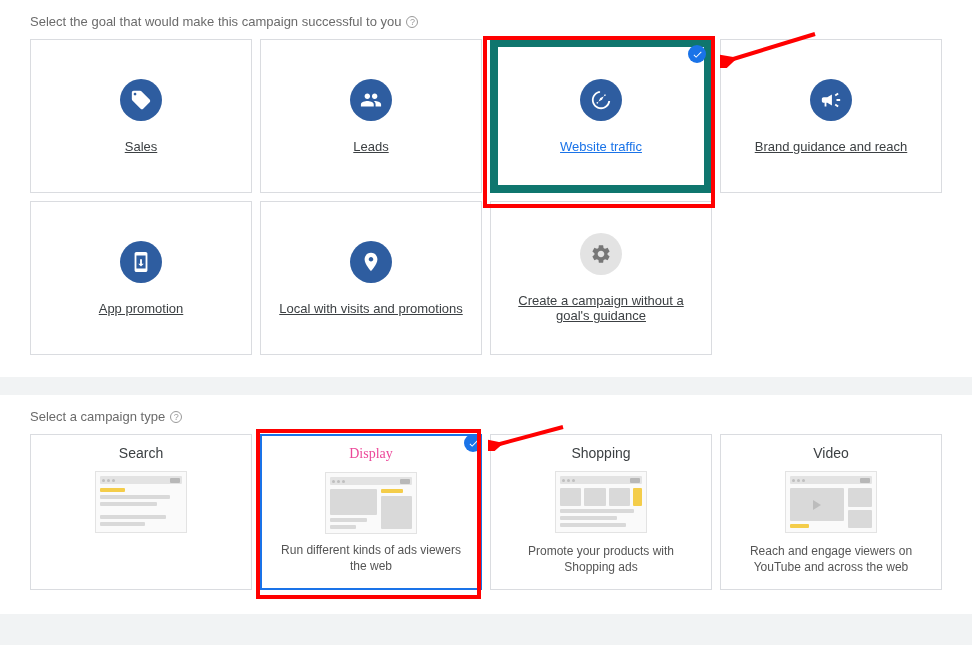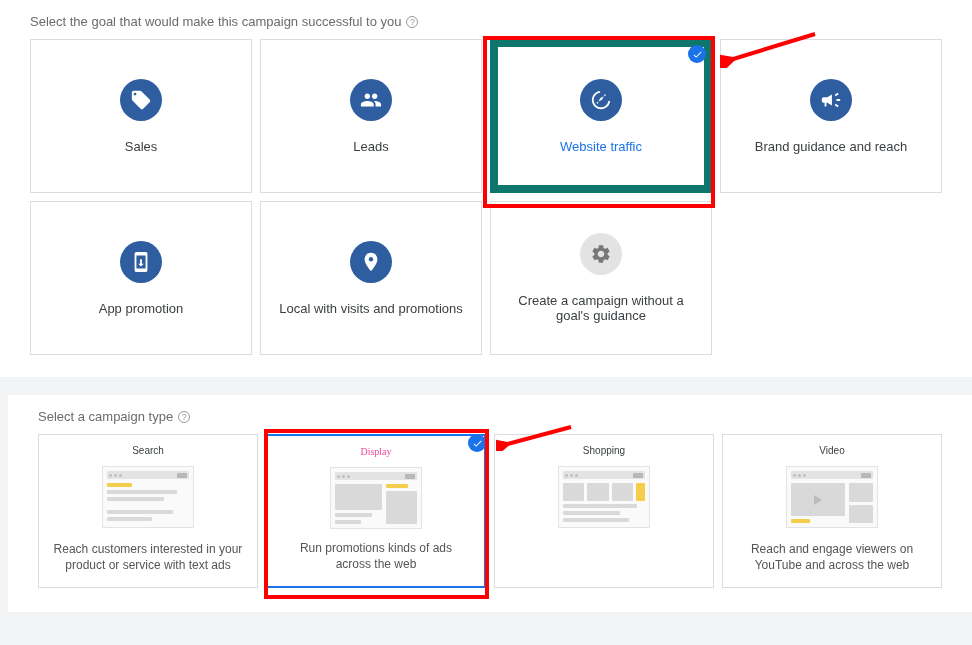--- a/index.html
+++ b/index.html
@@ -74,37 +74,37 @@
     border-radius: 50%;
     background: #2e5da0;
     display: flex;
     align-items: center;
     justify-content: center;
     margin-bottom: 18px;
   }
   .icon-circle.muted { background: #e3e3e3; }
   .icon-circle svg { width: 22px; height: 22px; fill: #fff; }
   .icon-circle.muted svg { fill: #777; }
-  .card .title { font-size: 13px; color: #3c4043; }
+  .card .title { font-size: 13px; color: #3c4043; text-decoration: underline; }
 
   .type-card {
     border: 1px solid #dadce0;
     background: #fff;
     position: relative;
     min-height: 154px;
     display: flex;
     flex-direction: column;
     align-items: center;
     padding: 10px 14px 14px 14px;
     text-align: center;
     cursor: pointer;
   }
   .type-card.selected { border: 2px solid #1a73e8; }
   .type-card.selected .t-title { color: #ec4899; font-weight: 500; font-family: Liberation Serif, serif; }
-  .type-card .t-title { font-size: 10px; color: #3c4043; margin-bottom: 6px; }
+  .type-card .t-title { font-size: 14px; color: #3c4043; margin-bottom: 6px; }
   .type-card .t-desc { font-size: 12px; color: #555; line-height: 1.35; margin-top: auto; }
   .thumb {
     width: 92px; height: 62px;
     border: 1px solid #e3e3e3;
     background: #fafafa;
     margin: 4px 0 8px 0;
     padding: 4px;
     display: flex;
     flex-direction: column;
   }
@@ -231,21 +231,21 @@
         <defs>
           <marker id="ah1" markerWidth="8" markerHeight="8" refX="2" refY="4" orient="auto">
             <path d="M8,0 L0,4 L8,8 z" fill="#ff0000"></path>
           </marker>
         </defs>
         <line x1="95" y1="6" x2="10" y2="32" stroke="#ff0000" stroke-width="4" marker-end="url(#ah1)"></line>
       </svg>
   </div>
 </div>
 
-<div class="panel" style="position:relative; padding-bottom:24px;margin-left:8px;">
+<div class="panel" style="position:relative; padding-bottom:24px;">
   <div class="section-title">
     <span>Select a campaign type</span>
     <span class="help-icon">?</span>
   </div>
   <div class="grid">
 
     <div class="type-card">
       <div class="t-title">Search</div>
       <div class="thumb">
         <div class="bar">
@@ -258,21 +258,20 @@
           <div class="col">
             <div class="line yel" style="width:30%"></div>
             <div class="line grey" style="width:85%"></div>
             <div class="line grey" style="width:70%"></div>
             <div style="height:3px"></div>
             <div class="line grey" style="width:80%"></div>
             <div class="line grey" style="width:55%"></div>
           </div>
         </div>
       </div>
-      <div class="t-desc">Reach customers interested in your product or service with text ads</div>
     </div>
 
     <div class="type-card selected">
       <div class="check" style="position:absolute;top:-2px;right:-2px;width:18px;height:18px;background:#1a73e8;border-radius:50%;display:flex;align-items:center;justify-content:center;">
         <svg viewBox="0 0 24 24" fill="#fff" style="width:11px;height:11px;">
             <path d="M9 16.17L4.83 12l-1.42 1.41L9 19 21 7l-1.41-1.41z"></path>
           </svg>
       </div>
       <div class="t-title">Display</div>
       <div class="thumb">
@@ -287,21 +286,21 @@
             <div class="block grey"></div>
             <div class="line grey" style="width:80%"></div>
             <div class="line grey" style="width:55%"></div>
           </div>
           <div class="col" style="flex:0.8">
             <div class="line yel" style="width:70%"></div>
             <div class="block grey"></div>
           </div>
         </div>
       </div>
-      <div class="t-desc">Run promotions kinds of ads across the web</div>
+      <div class="t-desc">Run different kinds of ads viewers the web</div>
     </div>
 
     <div class="type-card">
       <div class="t-title">Shopping</div>
       <div class="thumb">
         <div class="bar">
             <span class="dot"></span>
             <span class="dot"></span>
             <span class="dot"></span>
             <span class="end"></span>
@@ -311,20 +310,21 @@
             <div class="grey" style="flex:1;border-radius:1px;"></div>
             <div class="grey" style="flex:1;border-radius:1px;"></div>
             <div class="grey" style="flex:1;border-radius:1px;"></div>
             <div class="yel" style="flex:0.4;border-radius:1px;"></div>
           </div>
           <div class="line grey" style="width:90%"></div>
           <div class="line grey" style="width:70%"></div>
           <div class="line grey" style="width:80%"></div>
         </div>
       </div>
+      <div class="t-desc">Promote your products with Shopping ads</div>
     </div>
 
     <div class="type-card">
       <div class="t-title">Video</div>
       <div class="thumb video">
         <div class="bar">
             <span class="dot"></span>
             <span class="dot"></span>
             <span class="dot"></span>
             <span class="end"></span>

